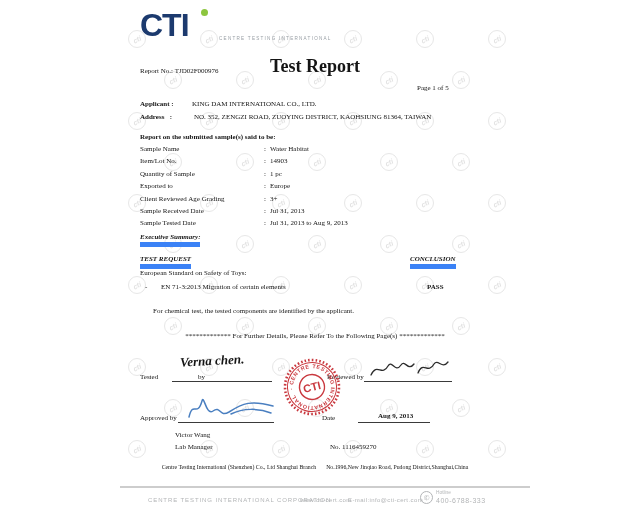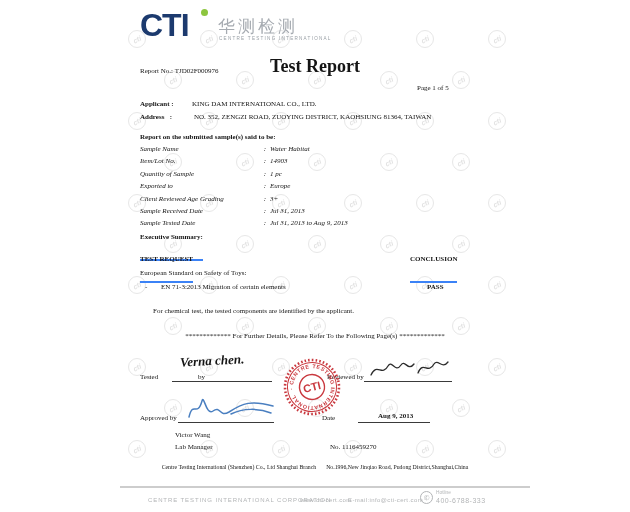--- a/index.html
+++ b/index.html
@@ -17,24 +17,24 @@
       font-size:32px;letter-spacing:-1px;color:#1c3a6e;line-height:1;z-index:2;}
   .logo-dot{left:201px;top:9px;width:7px;height:7px;border-radius:50%;background:#8dc63f;z-index:3;}
   .logo-cn{left:218px;top:15px;font-family:"Liberation Sans",sans-serif;font-size:17px;
       letter-spacing:3px;color:#a6abb1;font-weight:400;z-index:2;}
   .logo-sub{left:219px;top:36px;font-family:"Liberation Sans",sans-serif;font-size:4.6px;
       letter-spacing:1.25px;color:#9aa0a6;z-index:2;}
   
   .title{left:0;top:56px;width:630px;text-align:center;font-size:18px;font-weight:bold;z-index:2;}
   .f7{font-size:7px;line-height:1.15;z-index:2;}
   .b{font-weight:bold;}
-  .u{text-decoration:none;border-bottom:2px solid #3b82f6;padding-bottom:18px;}
+  .u{text-decoration:none;border-bottom:5px solid #3b82f6;padding-bottom:1px;font-style:italic;}
   .row-flex{display:flex;z-index:2;}
   
-  .sample-table{left:140px;top:145px;z-index:2;font-style:italic;}
+  .sample-table{left:140px;top:145px;z-index:2;}
   .srow{display:flex;height:12.4px;font-size:7px;align-items:flex-start;}
   .srow .lbl{width:120px;}
   .srow .col{width:10px;text-align:center;}
   
   .sigline{border-bottom:1px solid #3a3a3a;z-index:2;}
   .hand{font-style:italic;font-weight:bold;z-index:2;}
   
   .stamp{left:282px;top:357px;width:60px;height:60px;z-index:5;opacity:.9;transform:rotate(-14deg);}
   
   .gray{color:#b3b5b7;font-family:"Liberation Sans",sans-serif;}
@@ -228,21 +228,20 @@
       <div class="wm" style="left: 416px; top: 440px;">
         <span>cti</span>
       </div>
       <div class="wm" style="left: 488px; top: 440px;">
         <span>cti</span>
       </div>
     </div>
 
   <div class="abs logo-cti">CTI</div>
   <div class="abs logo-dot"></div>
-  <div class="abs logo-cn">华测检测</div>
   <div class="abs logo-sub">CENTRE TESTING INTERNATIONAL</div>
 
   <div class="abs title">Test Report</div>
   <div class="abs f7" style="left:140px;top:67px;">Report No.: TJD02F000976</div>
   <div class="abs f7" style="left:417px;top:84px;">Page 1 of 5</div>
 
   <div class="abs row-flex f7" style="left:140px;top:100px;">
     <span class="b" style="width:50px;white-space:pre;">Applicant :</span>
     <span style="margin-left:2px;">KING DAM INTERNATIONAL CO., LTD.</span>
   </div>

